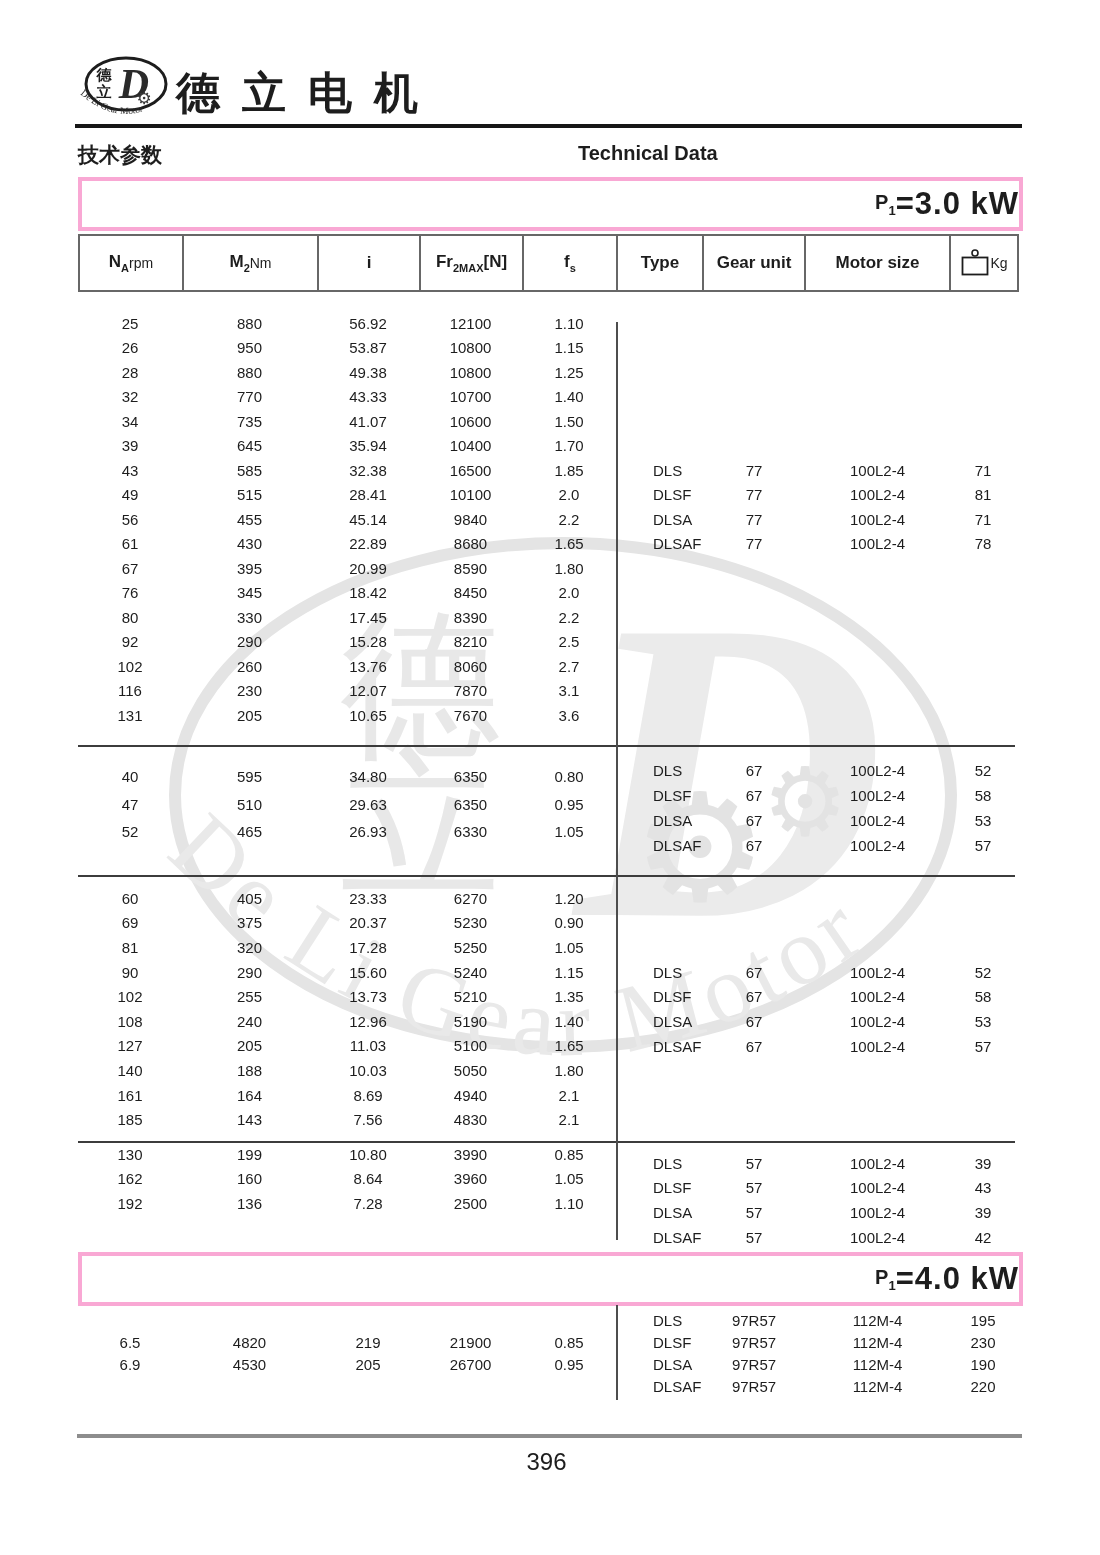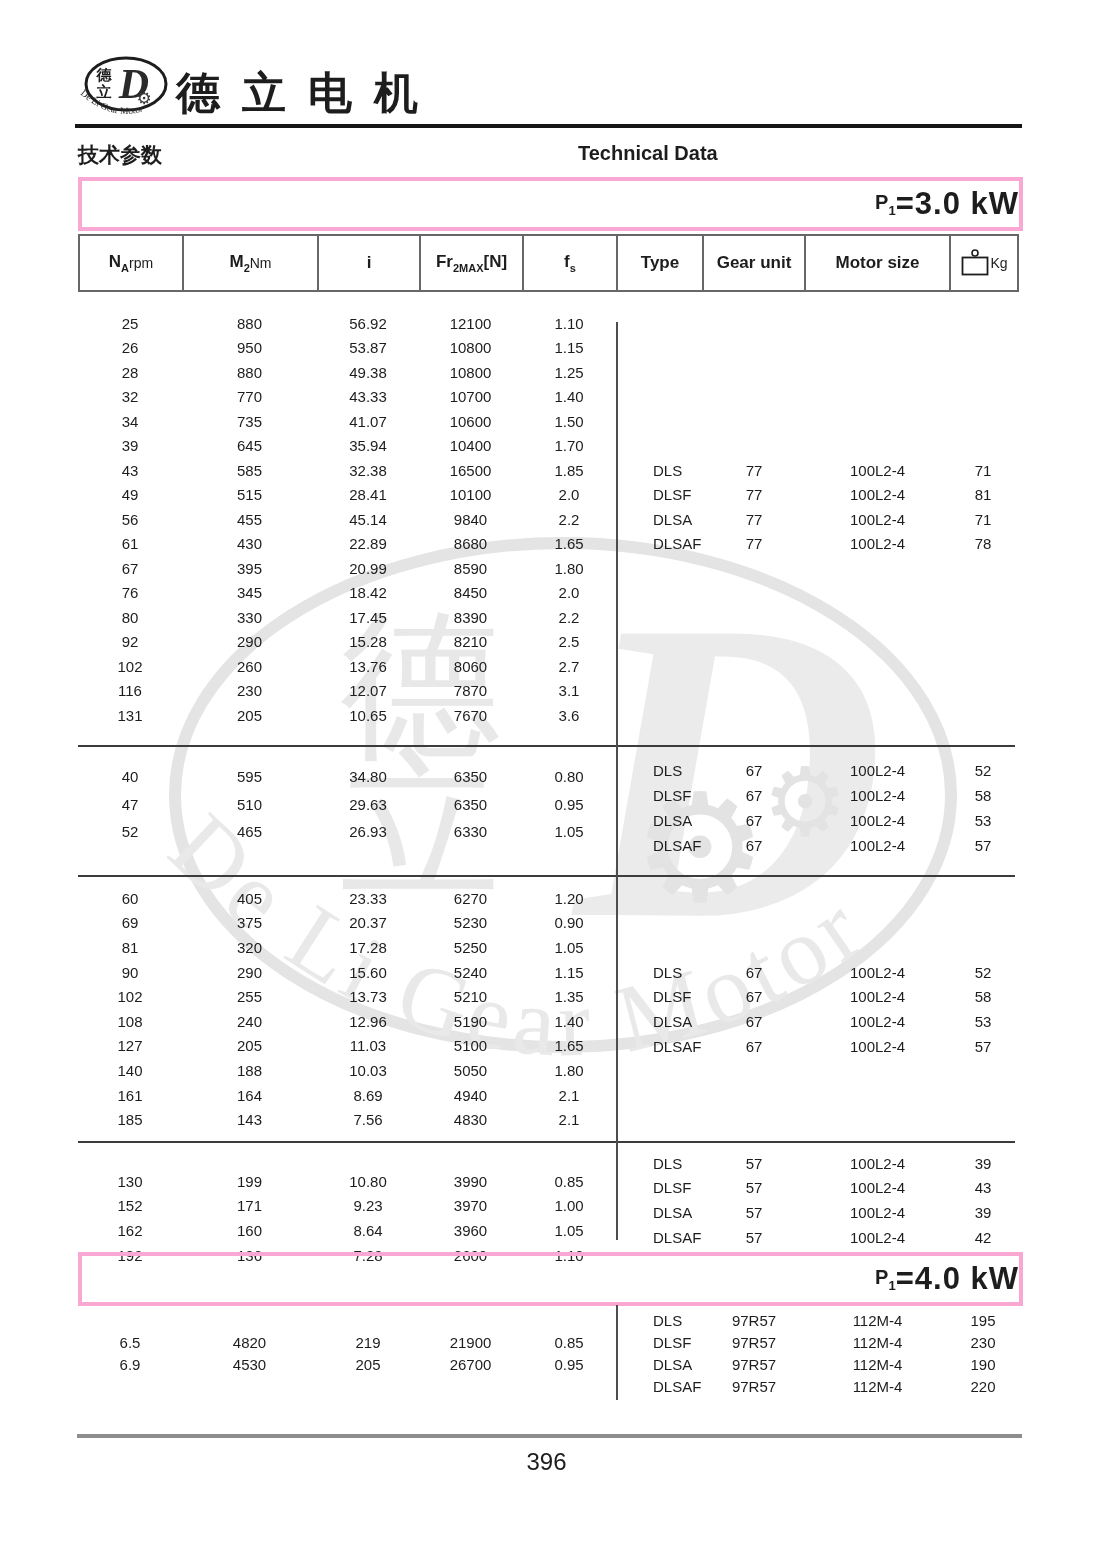--- a/index.html
+++ b/index.html
@@ -56,21 +56,21 @@
   .rrow { display:grid; grid-template-columns:86px 102px 145px 66px; align-items:center; }
   .lrow span, .rrow span { text-align:center; white-space:nowrap; }
   .rrow span:first-child { text-align:left; padding-left:36px; }
 
   #b1-left  { top:311px; }  #b1-left  .lrow { height:24.5px; }
   #b1-right { top:458px; }  #b1-right .rrow { height:24.5px; }
   #b2-left  { top:763px; }  #b2-left  .lrow { height:27.5px; }
   #b2-right { top:758px; }  #b2-right .rrow { height:25px; }
   #b3-left  { top:886px; }  #b3-left  .lrow { height:24.6px; }
   #b3-right { top:960px; }  #b3-right .rrow { height:24.6px; }
-  #b4-left  { top:1169px; } #b4-left  .lrow { height:24.6px; }
+  #b4-left  { top:1142px; } #b4-left  .lrow { height:24.6px; }
   #b4-right { top:1151px; } #b4-right .rrow { height:24.6px; }
   #s2-left  { top:1331px; } #s2-left  .lrow { height:22px; }
   #s2-right { top:1309px; } #s2-right .rrow { height:22px; }
 
   
   .h-sep { position:absolute; left:78px; width:937px; height:2px; background:#3c3c3c; z-index:2; }
   #sep1 { top:745px; } #sep2 { top:875px; } #sep3 { top:1141px; }
   .v-div { position:absolute; left:616px; width:2px; background:#4d4d4d; z-index:2; }
   #vdiv1 { top:322px; height:918px; }
   #vdiv2 { top:1305px; height:95px; }
@@ -468,38 +468,31 @@
   <div class="rows rows-left" id="b4-left">
 
   <div class="lrow">
         <span>130</span>
         <span>199</span>
         <span>10.80</span>
         <span>3990</span>
         <span>0.85</span>
       </div>
       <div class="lrow">
-        <span>152</span>
-        <span>171</span>
-        <span>9.23</span>
-        <span>3970</span>
-        <span>1.00</span>
-      </div>
-      <div class="lrow">
         <span>162</span>
         <span>160</span>
         <span>8.64</span>
         <span>3960</span>
         <span>1.05</span>
       </div>
       <div class="lrow">
         <span>192</span>
         <span>136</span>
         <span>7.28</span>
-        <span>2600</span>
+        <span>2500</span>
         <span>1.10</span>
       </div>
     </div>
   <div class="rows rows-right" id="b4-right">
 
   <div class="rrow">
         <span>DLS</span>
         <span>57</span>
         <span>100L2-4</span>
         <span>39</span>

